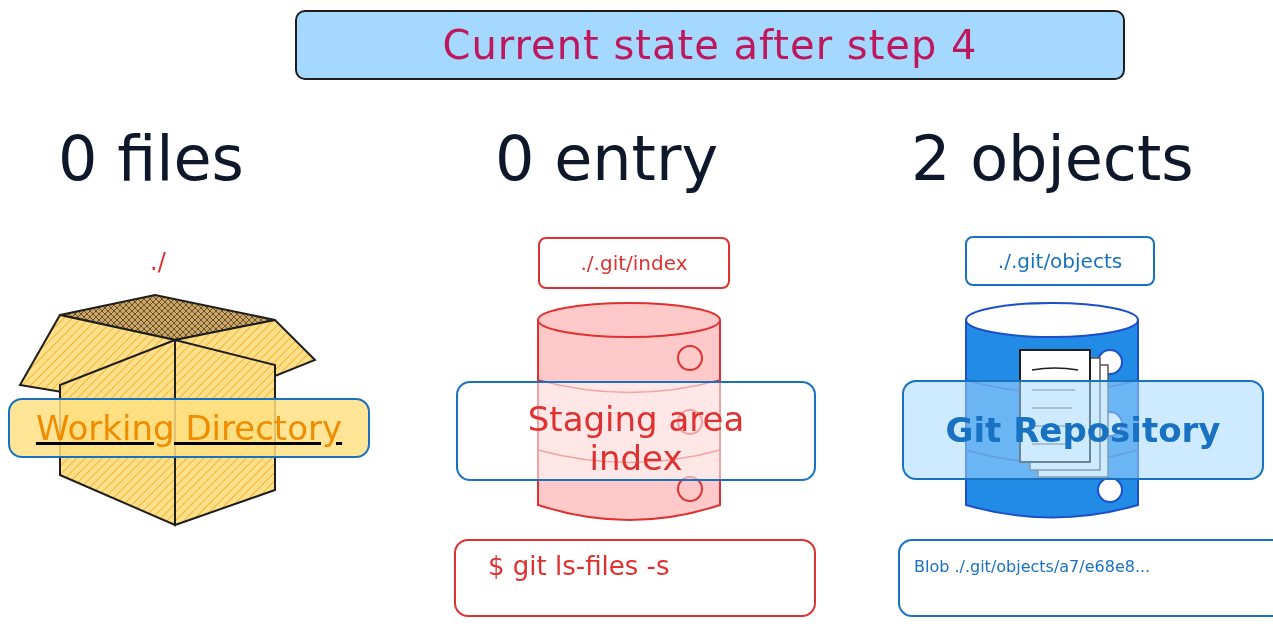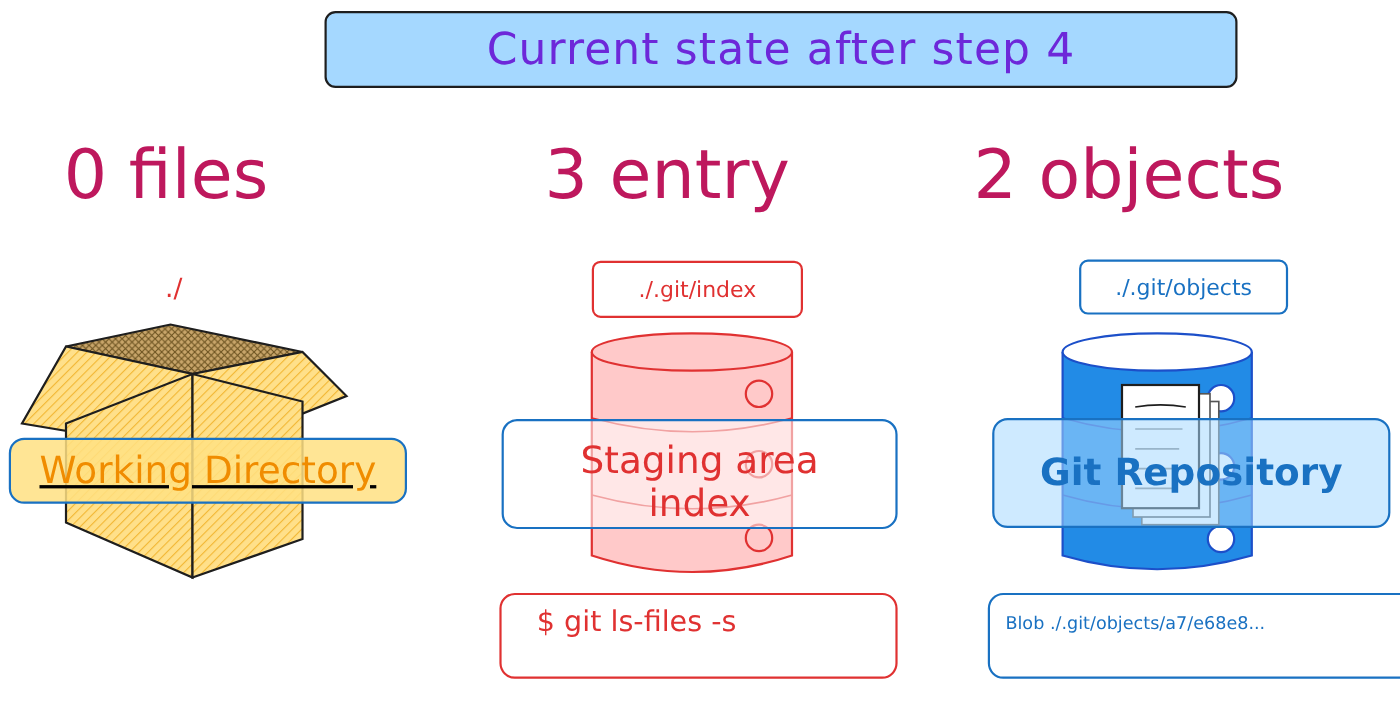--- a/index.html
+++ b/index.html
@@ -6,23 +6,23 @@
   body { width: 1273px; height: 638px; position: relative; overflow: hidden;
          font-family: "DejaVu Sans", sans-serif; }
   .abs { position: absolute; }
 
   .title-box {
     left: 295px; top: 10px; width: 830px; height: 70px;
     background: #a5d8ff; border: 2px solid #1e1e1e; border-radius: 10px;
     display: flex; align-items: center; justify-content: center;
     box-sizing: border-box;
   }
-  .title-text { font-size: 40px; color: #6d28d9; letter-spacing: 1px; }
+  .title-text { font-size: 40px; color: #be185d; letter-spacing: 1px; }
 
-  .heading { font-size: 62px; color: #be185d; top: 128px; line-height: 1; }
+  .heading { font-size: 62px; color: #0f172a; top: 128px; line-height: 1; }
 
   .path-plain { font-size: 24px; color: #e03131; }
 
   .path-box {
     border: 2px solid; border-radius: 8px; box-sizing: border-box;
     display: flex; align-items: center; justify-content: center;
     font-size: 20px; background: #fff;
   }
   .red { color: #e03131; border-color: #e03131; }
   .blue { color: #1971c2; border-color: #1971c2; }
@@ -36,22 +36,22 @@
   }
 </style>
 </head>
 <body>
 
 <div class="abs title-box">
   <span class="title-text">Current state after step 4</span>
 </div>
 
 <div class="abs heading" style="left:58px;">0 files</div>
-<div class="abs heading" style="left:495px;">3 entry</div>
-<div class="abs heading" style="left:885px;text-align:right;">2 objects</div>
+<div class="abs heading" style="left:495px;">0 entry</div>
+<div class="abs heading" style="left:911px;text-align:right;">2 objects</div>
 
 <div class="abs path-plain" style="left:150px; top:248px;">./</div>
 
 <svg class="abs" style="left:15px; top:290px;" width="320" height="240" viewBox="0 0 320 240">
   <defs>
     <pattern id="hatch" width="6" height="6" patternUnits="userSpaceOnUse" patternTransform="rotate(45)">
       <rect width="6" height="6" fill="#ffe08a"></rect>
       <line x1="0" y1="0" x2="0" y2="6" stroke="#f2b632" stroke-width="2"></line>
     </pattern>
     <pattern id="cross" width="6" height="6" patternUnits="userSpaceOnUse">
@@ -91,21 +91,21 @@
 
 <div class="abs label-box" style="left:456px; top:381px; width:360px; height:100px; background:rgba(255,255,255,0.55); flex-direction:column;">
   <span style="font-size:34px; color:#e03131; line-height:1.15;margin-top:16px;">Staging area</span>
   <span style="font-size:34px; color:#e03131; line-height:1.15;">index</span>
 </div>
 
 <div class="abs info-box red" style="left:454px; top:539px; width:362px; height:78px;">
   <div style="position:absolute; left:32px; top:10px; font-size:26px; color:#e03131;">$ git ls-files -s</div>
 </div>
 
-<div class="abs path-box blue" style="left:965px; top:236px; width:190px; height:50px;margin-left:16px;">
+<div class="abs path-box blue" style="left:965px; top:236px; width:190px; height:50px;">
   <span>./.git/objects</span>
 </div>
 
 <svg class="abs" style="left:960px; top:300px;" width="190" height="225" viewBox="0 0 190 225">
   <path d="M6 20 L6 205 Q92 230 178 205 L178 20" fill="#228be6" stroke="#1c4fc9" stroke-width="2"></path>
   <ellipse cx="92" cy="20" rx="86" ry="17" fill="#ffffff" stroke="#1c4fc9" stroke-width="2"></ellipse>
   <path d="M6 80 Q92 105 178 80" fill="none" stroke="#1c4fc9" stroke-width="1.5"></path>
   <path d="M6 150 Q92 175 178 150" fill="none" stroke="#1c4fc9" stroke-width="1.5"></path>
   <circle cx="150" cy="62" r="12" fill="#ffffff" stroke="#1c4fc9" stroke-width="2"></circle>
   <circle cx="150" cy="124" r="12" fill="#ffffff" stroke="#1c4fc9" stroke-width="2"></circle>

